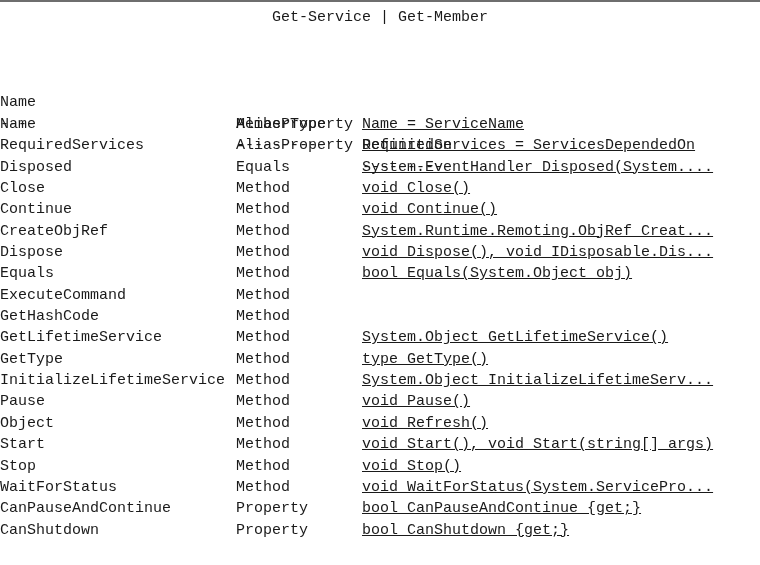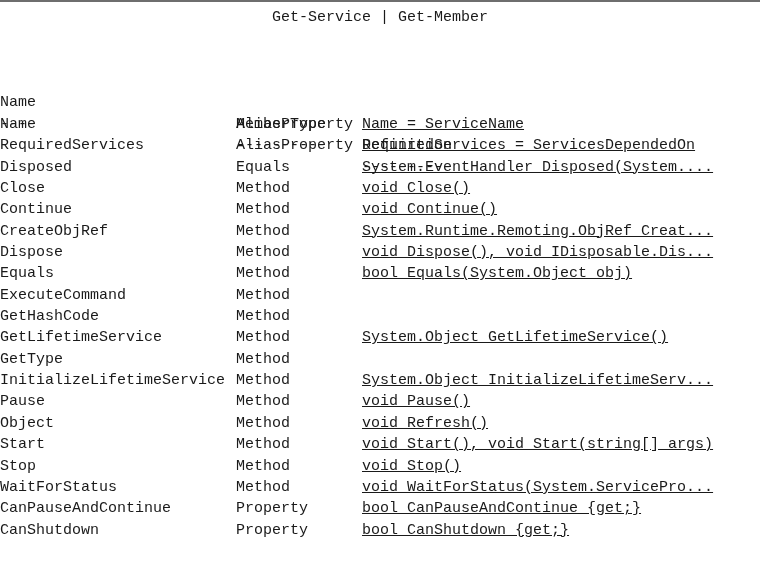--- a/index.html
+++ b/index.html
@@ -74,21 +74,21 @@
     <div class="line"><span class="col-name">RequiredServices</span><span class="col-type">AliasProperty</span><span class="col-def">RequiredServices = ServicesDependedOn</span></div>
     <div class="line"><span class="col-name">Disposed</span><span class="col-type">Equals</span><span class="col-def">System.EventHandler Disposed(System....</span></div>
     <div class="line"><span class="col-name">Close</span><span class="col-type">Method</span><span class="col-def">void Close()</span></div>
     <div class="line"><span class="col-name">Continue</span><span class="col-type">Method</span><span class="col-def">void Continue()</span></div>
     <div class="line"><span class="col-name">CreateObjRef</span><span class="col-type">Method</span><span class="col-def">System.Runtime.Remoting.ObjRef Creat...</span></div>
     <div class="line"><span class="col-name">Dispose</span><span class="col-type">Method</span><span class="col-def">void Dispose(), void IDisposable.Dis...</span></div>
     <div class="line"><span class="col-name">Equals</span><span class="col-type">Method</span><span class="col-def">bool Equals(System.Object obj)</span></div>
     <div class="line"><span class="col-name">ExecuteCommand</span><span class="col-type">Method</span></div>
     <div class="line"><span class="col-name">GetHashCode</span><span class="col-type">Method</span></div>
     <div class="line"><span class="col-name">GetLifetimeService</span><span class="col-type">Method</span><span class="col-def">System.Object GetLifetimeService()</span></div>
-    <div class="line"><span class="col-name">GetType</span><span class="col-type">Method</span></div>
+    <div class="line"><span class="col-name">GetType</span><span class="col-type">Method</span><span class="col-def">type GetType()</span></div>
     <div class="line"><span class="col-name">InitializeLifetimeService</span><span class="col-type">Method</span><span class="col-def">System.Object InitializeLifetimeServ...</span></div>
     <div class="line"><span class="col-name">Pause</span><span class="col-type">Method</span><span class="col-def">void Pause()</span></div>
     <div class="line"><span class="col-name">Object</span><span class="col-type">Method</span><span class="col-def">void Refresh()</span></div>
     <div class="line"><span class="col-name">Start</span><span class="col-type">Method</span><span class="col-def">void Start(), void Start(string[] args)</span></div>
     <div class="line"><span class="col-name">Stop</span><span class="col-type">Method</span><span class="col-def">void Stop()</span></div>
     <div class="line"><span class="col-name">WaitForStatus</span><span class="col-type">Method</span><span class="col-def">void WaitForStatus(System.ServicePro...</span></div>
     <div class="line"><span class="col-name">CanPauseAndContinue</span><span class="col-type">Property</span><span class="col-def">bool CanPauseAndContinue {get;}</span></div>
     <div class="line"><span class="col-name">CanShutdown</span><span class="col-type">Property</span><span class="col-def">bool CanShutdown {get;}</span></div>
   </div>
 </div>

